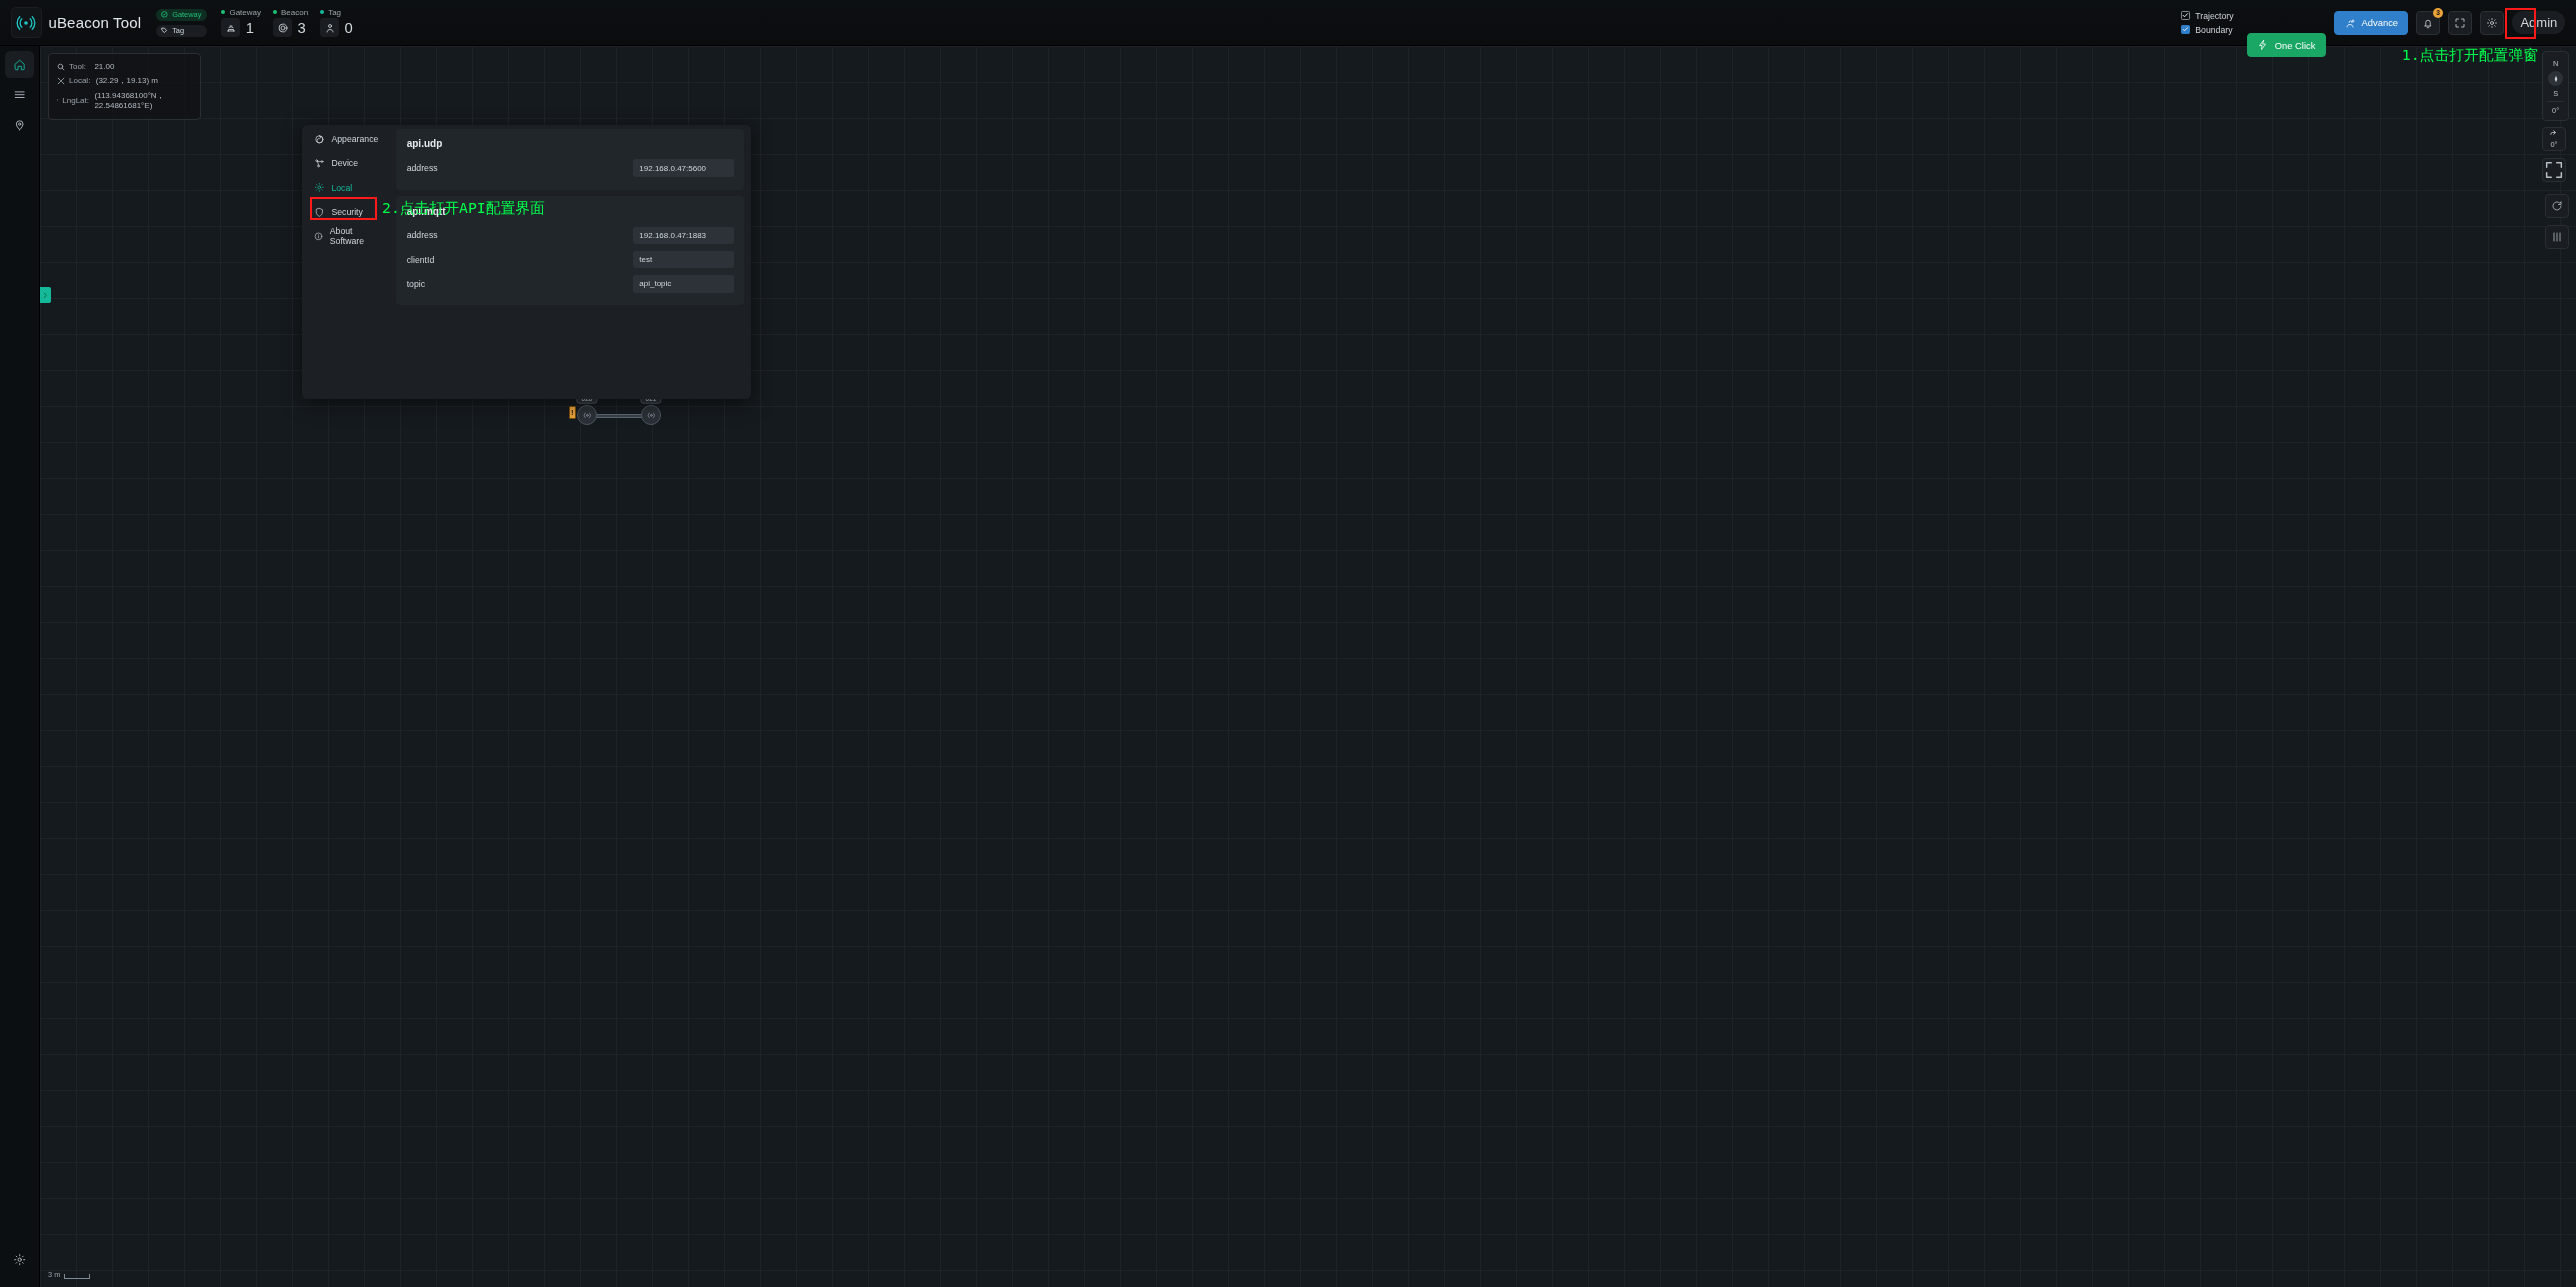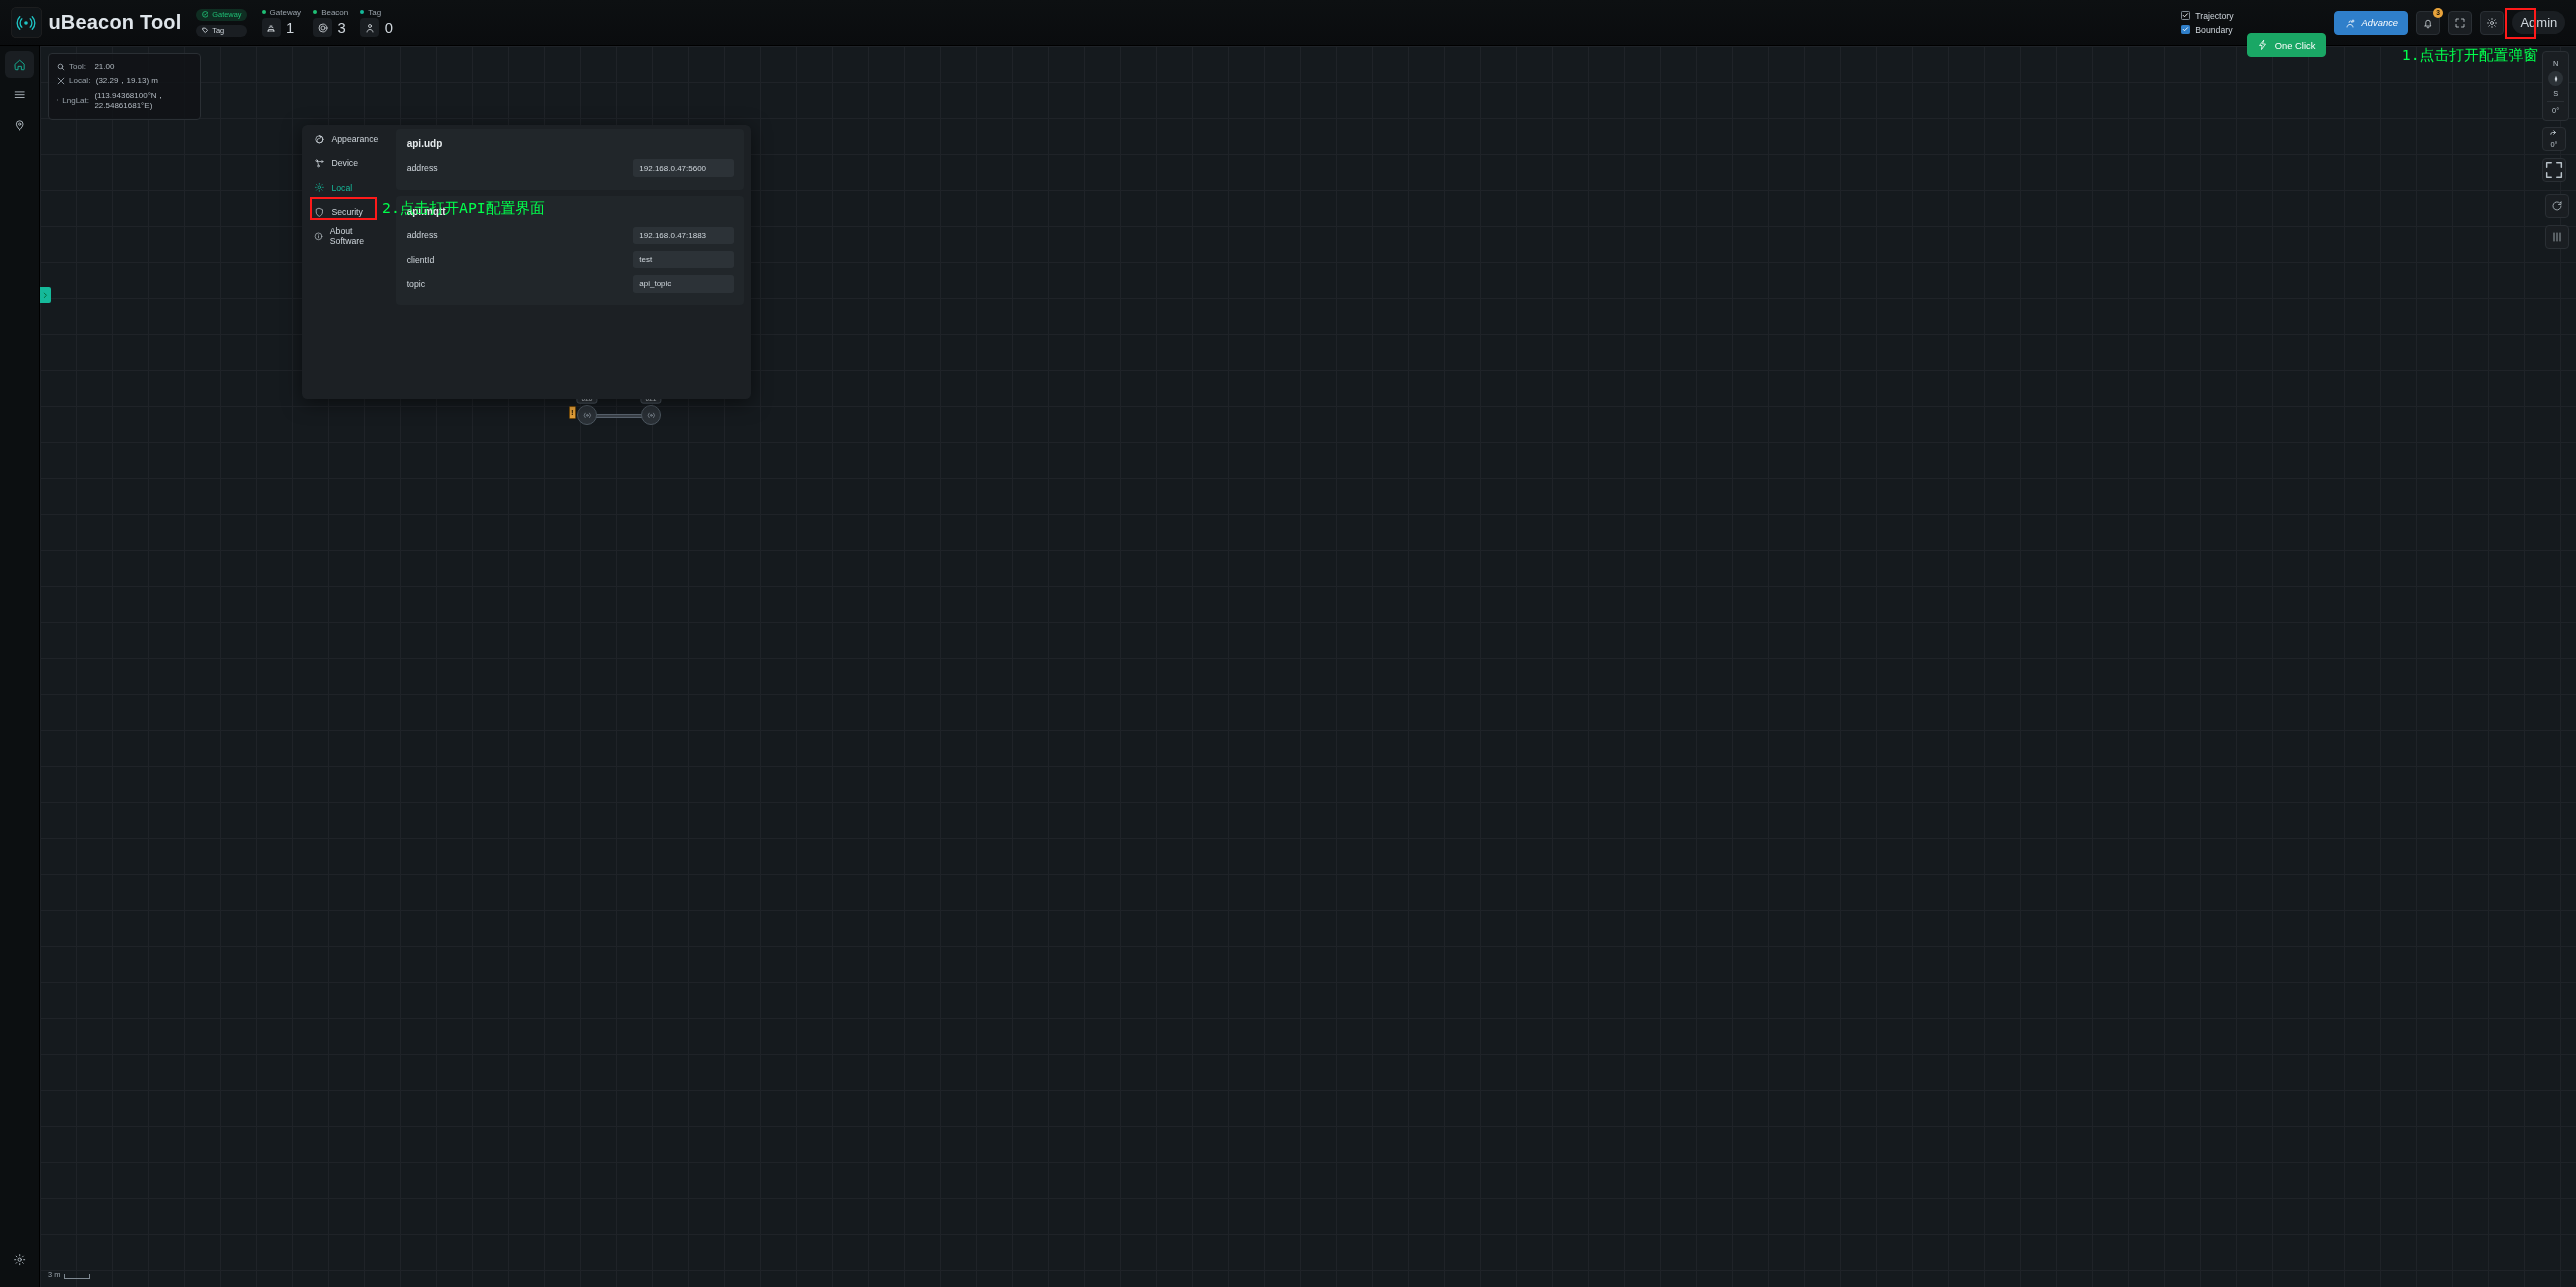--- a/index.html
+++ b/index.html
@@ -32,21 +32,21 @@
     background:linear-gradient(#0d1012,#0a0c0e);
     border-bottom:0.7px solid #000;
     z-index:10;
   }
   .logo-wrap{display:flex;align-items:center;gap:6.7px;}
   .logo-box{
     width:31px;height:31px;border-radius:5.4px;background:#111518;display:flex;align-items:center;justify-content:center;
     box-shadow:inset 0 0 0 0.7px #222;
   }
   .logo-svg{width:20px;height:20px;}
-  .logo-text{color:#dfe5ea;font-size:20px;font-weight:700;letter-spacing:0.2px;}
+  .logo-text{color:#dfe5ea;font-size:15px;font-weight:400;letter-spacing:0.2px;}
 
   .chip-col{display:flex;flex-direction:column;gap:4px;margin-left:6.7px;}
   .chip{
     display:inline-flex;align-items:center;gap:4px;height:12px;padding:0 5.4px;
     border-radius:6.7px;background:#1a1e22;font-size:7.4px;color:#cfd6dc;
   }
   .chip.solid-green{background:rgba(31,191,117,0.18);color:var(--green);}
 
   .counters{display:flex;align-items:center;gap:12px;margin-left:6.7px;}
   .counter{display:flex;flex-direction:column;align-items:flex-start;gap:1.3px;}
@@ -67,21 +67,21 @@
     background:transparent;color:transparent;
   }
   .check.on .box{background:#2f7fca;border-color:#2f7fca;color:#fff;}
   .check .box svg{width:6.7px;height:6.7px;}
 
   .btn{
     height:24px;display:inline-flex;align-items:center;gap:5.4px;padding:0 9.4px;border-radius:4px;
     background:#1a1e22;color:#cfd6dc;font-size:9.4px;border:0.7px solid #2a2f34;cursor:pointer;
   }
   .btn.green{background:#1aa765;border-color:#1aa765;color:#fff;margin-top:45px;}
-  .btn.blue{background:#2f7fca;border-color:#2f7fca;color:#fff;font-style:italic;}
+  .btn.blue{background:#2f7fca;border-color:#2f7fca;color:#fff;}
   .btn.icon-only{width:24px;padding:0;justify-content:center;position:relative;}
 
   .btn .ico{width:12px;height:12px;}
 
   .notif-badge{
     position:absolute;top:-4px;right:-4px;min-width:10.7px;height:10.7px;padding:0 2.7px;
     background:var(--badge-orange);color:#1a1205;border-radius:670px;font-size:6.7px;
     display:flex;align-items:center;justify-content:center;font-weight:bold;
   }
 

